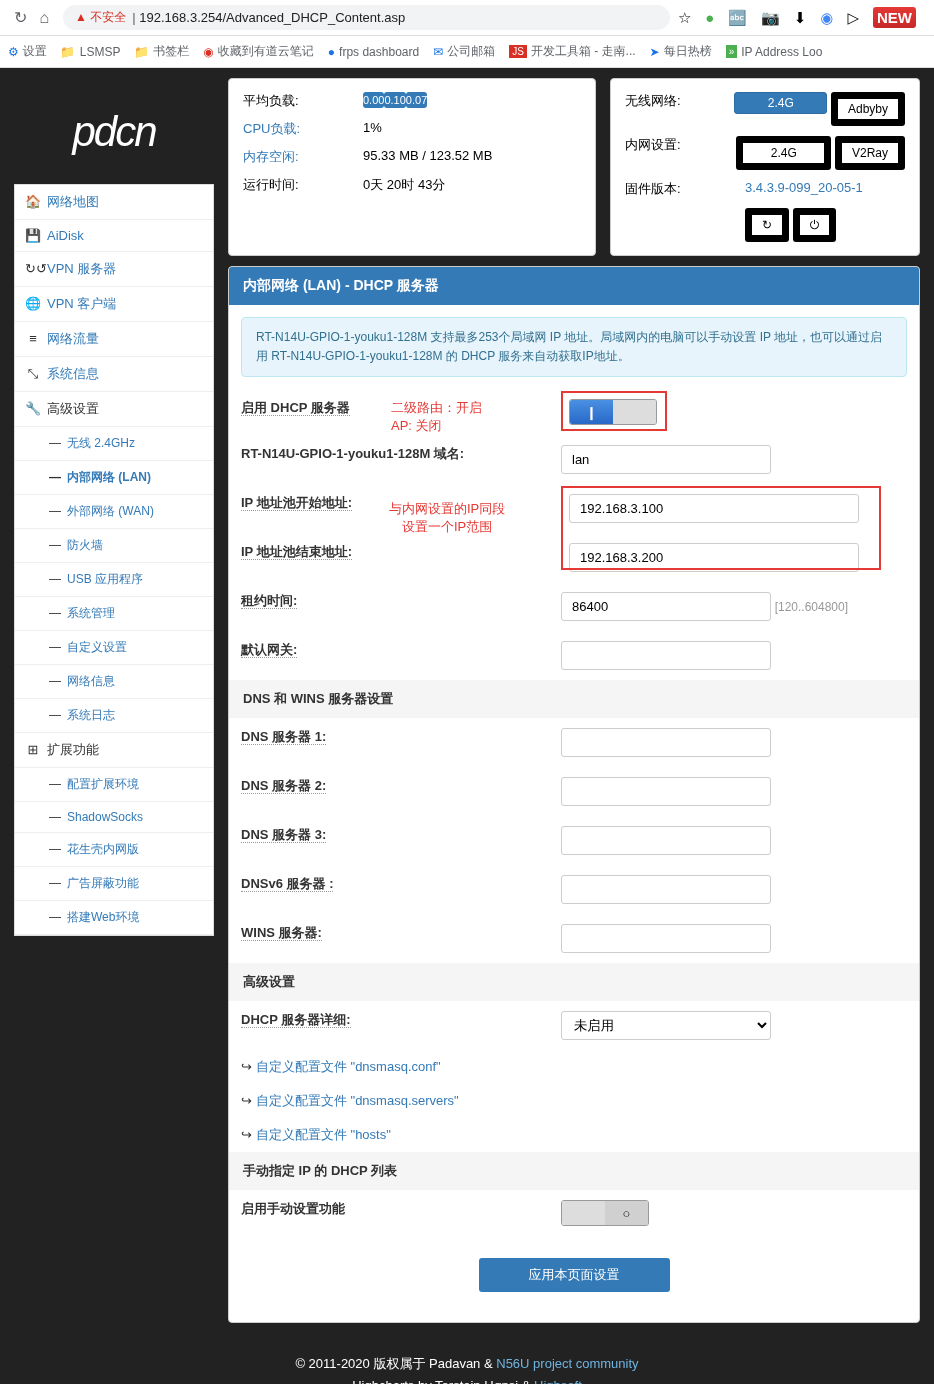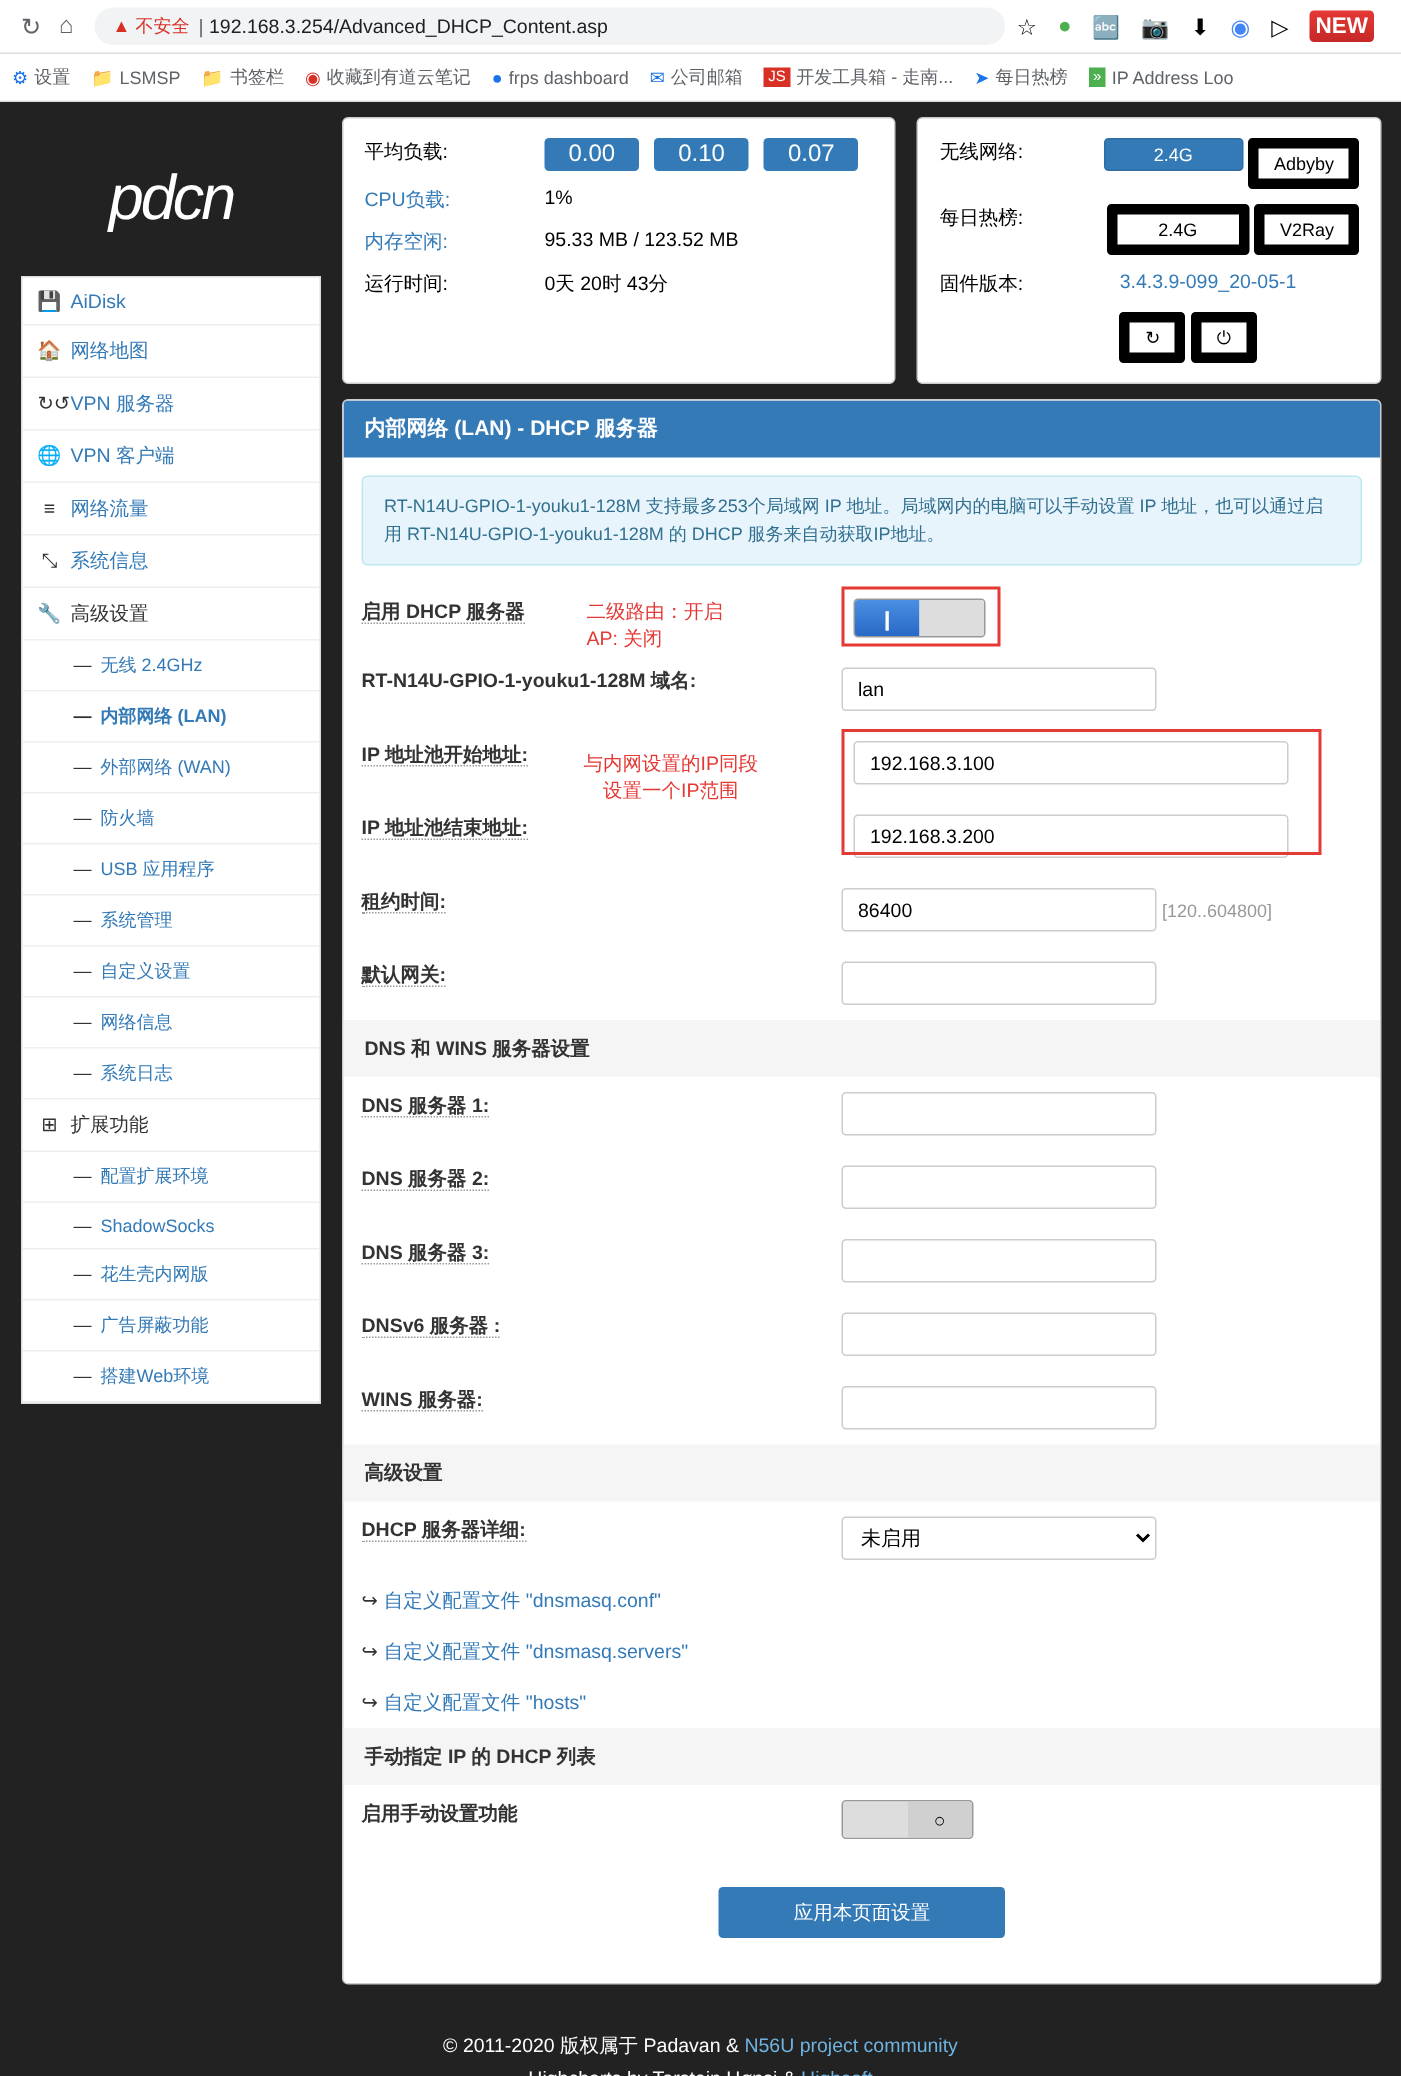--- a/index.html
+++ b/index.html
@@ -36,21 +36,21 @@
 .side-sub .dash { color: #333; margin-right: 6px; }
 
 
 .status-row { display: flex; gap: 14px; margin-bottom: 10px; }
 .panel { background: #fff; border: 1px solid #ccc; border-radius: 4px; padding: 8px 14px; }
 .status-left { flex: 1; }
 .status-right { width: 310px; }
 .stat-line { display: flex; padding: 5px 0; align-items: flex-start; }
 .stat-label { width: 120px; }
 .stat-label a { color: #337ab7; text-decoration: none; }
-.badge { background: #337ab7; color: #fff; padding: 2px 16px; border-radius: 3px; font-size: 16px; margin-right: 10px; }
+.badge { background: #337ab7; color: #fff; padding: 2px 0; border-radius: 3px; font-size: 11px; margin-right: 0; }
 .btn-sm { background: #fff; border: 7px solid #000000; border-radius: 3px; padding: 3px 10px; font-size: 12px; cursor: pointer; }
 .btn-blue { background: #337ab7; color: #fff; border: 1px solid #2e6da4; }
 .fw-link { color: #337ab7; text-decoration: none; }
 
 
 .content-panel { background: #fff; border: 1px solid #ccc; border-radius: 4px; overflow: hidden; }
 .panel-header { background: #337ab7; color: #fff; padding: 10px 14px; font-weight: bold; font-size: 14px; }
 .tabs { background: #fff; border-bottom: 1px solid #ddd; display: flex; }
 .tab { padding: 10px 16px; color: #337ab7; cursor: pointer; border-right: 1px solid transparent; }
 .tab.active { border: 1px solid #ddd; border-bottom: 1px solid #fff; margin-bottom: -1px; color: #555; }
@@ -117,22 +117,22 @@
     <div class="bm"><span style="color:#1a73e8">✉</span> 公司邮箱</div>
     <div class="bm"><span style="background:#d93025;color:#fff;padding:1px 3px;font-size:10px">JS</span> 开发工具箱 - 走南...</div>
     <div class="bm"><span style="color:#1a73e8">➤</span> 每日热榜</div>
     <div class="bm"><span style="background:#4caf50;color:#fff;padding:1px 3px;font-size:10px">»</span> IP Address Loo</div>
   </div>
 
 <div class="page">
   <div class="left-col">
     <div class="logo">pdcn</div>
     <div class="sidebar" id="sidebar">
+        <a class="side-item"><span class="ic">🏠</span>网络地图</a>
         <a class="side-item"><span class="ic">💾</span>AiDisk</a>
-        <a class="side-item"><span class="ic">🏠</span>网络地图</a>
         <a class="side-item"><span class="ic">↻↺</span>VPN 服务器</a>
         <a class="side-item"><span class="ic">🌐</span>VPN 客户端</a>
         <a class="side-item"><span class="ic">≡</span>网络流量</a>
         <a class="side-item"><span class="ic">⤡</span>系统信息</a>
         <a class="side-item head"><span class="ic">🔧</span>高级设置</a>
         <a class="side-item side-sub"><span class="dash">—</span>无线 2.4GHz</a>
         <a class="side-item side-sub" style="font-weight: bold;"><span class="dash">—</span>内部网络 (LAN)</a>
         <a class="side-item side-sub"><span class="dash">—</span>外部网络 (WAN)</a>
         <a class="side-item side-sub"><span class="dash">—</span>防火墙</a>
         <a class="side-item side-sub"><span class="dash">—</span>USB 应用程序</a>
@@ -167,21 +167,21 @@
             <div class="stat-label"><a href="#">内存空闲:</a></div>
             <span>95.33 MB / 123.52 MB</span>
           </div>
           <div class="stat-line">
             <div class="stat-label">运行时间:</div>
             <span>0天 20时 43分</span>
           </div>
         </div>
       <div class="panel status-right" id="status-right">
           <div class="stat-line"><div class="stat-label">无线网络:</div><button class="btn-sm btn-blue" style="width:100px">2.4G</button>&nbsp;<button class="btn-sm">Adbyby</button></div>
-          <div class="stat-line"><div class="stat-label">每日热榜:</div><button class="btn-sm" style="width:100px">2.4G</button>&nbsp;<button class="btn-sm">V2Ray</button></div>
+          <div class="stat-line"><div class="stat-label">内网设置:</div><button class="btn-sm" style="width:100px">2.4G</button>&nbsp;<button class="btn-sm">V2Ray</button></div>
           <div class="stat-line">
             <div class="stat-label">固件版本:</div>
             <a class="fw-link">3.4.3.9-099_20-05-1</a>
           </div>
           <div class="stat-line"><div class="stat-label"></div><button class="btn-sm">↻</button>&nbsp;<button class="btn-sm">⏻</button></div>
         </div>
     </div>
 
     <div class="content-panel">
       <div class="panel-header">内部网络 (LAN) - DHCP 服务器</div>

